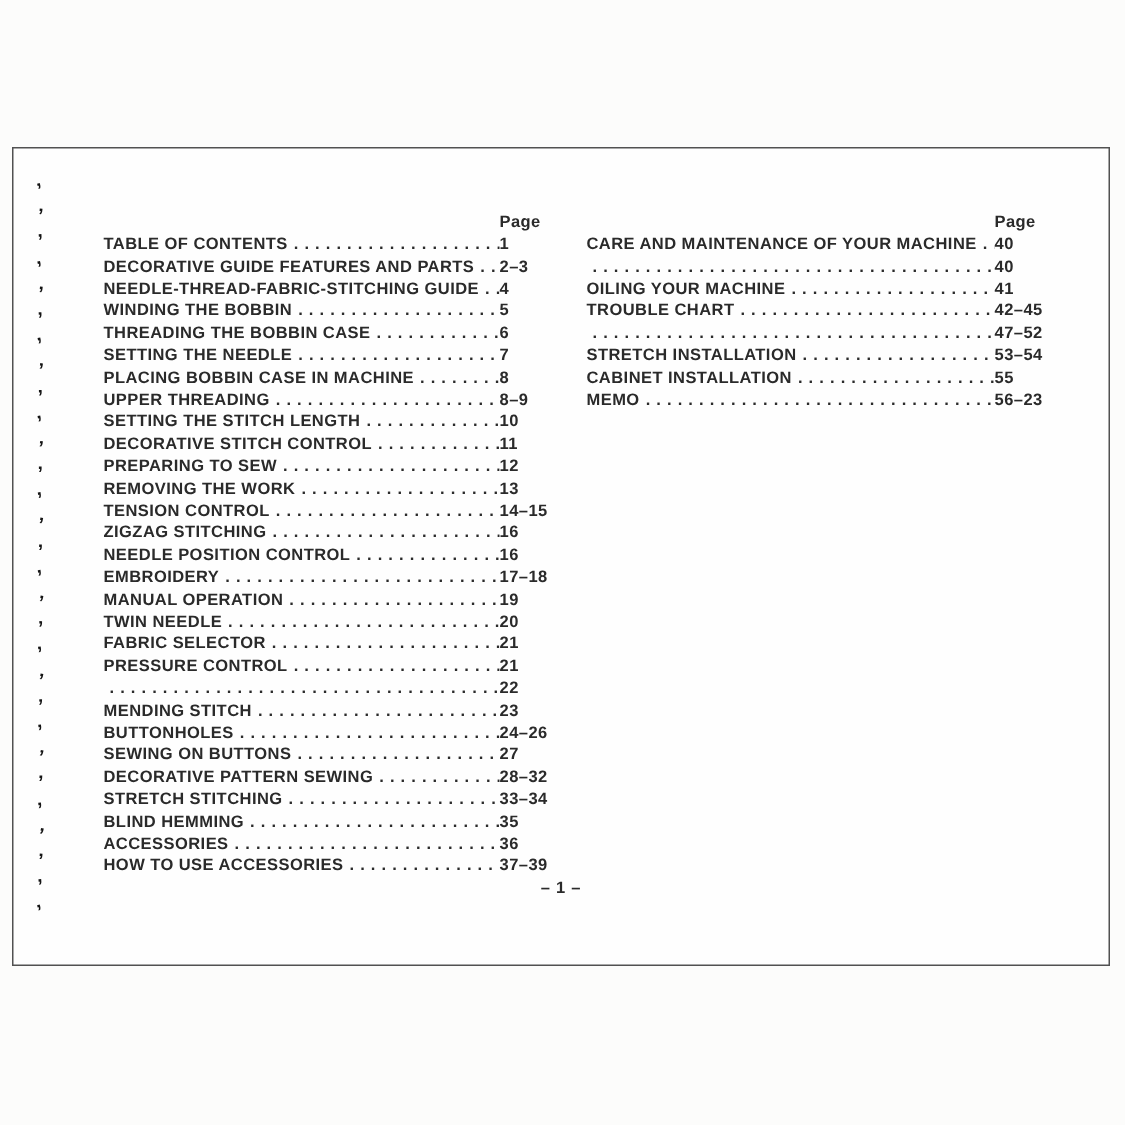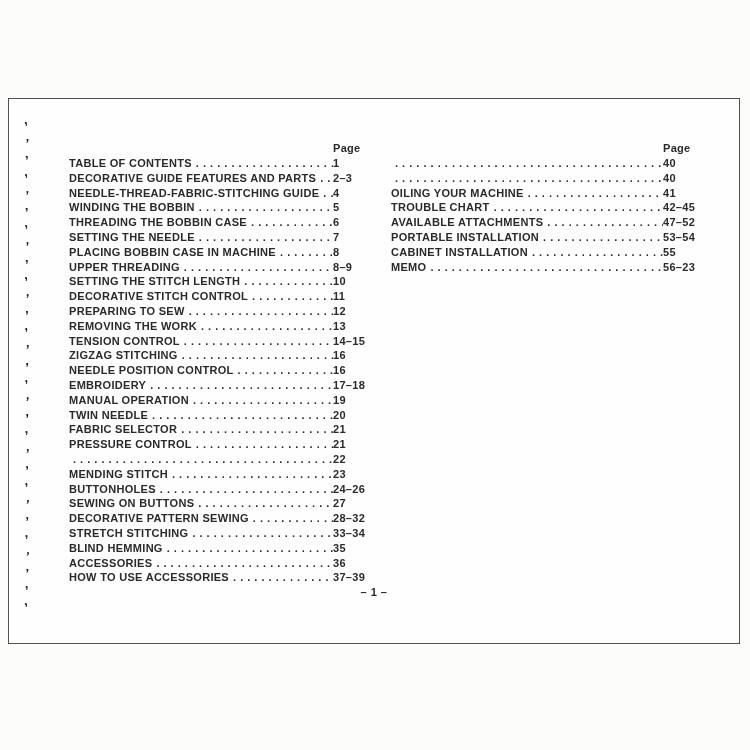--- a/index.html
+++ b/index.html
@@ -274,44 +274,44 @@
       </div>
   </div>
 
   <div class="toc-col right">
     <div class="toc-header">
       <span class="spacer"></span>
       <span class="page-hdr">Page</span>
     </div>
     <div id="rows-right">
         <div class="toc-row">
+          <span class="toc-title">CARE AND MAINTENANCE OF YOUR MACHINE</span>
           <span class="toc-leader"> . . . . . . . . . . . . . . . . . . . . . . . . . . . . . . . . . . . . . . . . . . . . . . . . . . . . . . . . . . . . . . . . . . . . . .</span>
           <span class="toc-page">40</span>
         </div>
         <div class="toc-row">
           <span class="toc-leader"> . . . . . . . . . . . . . . . . . . . . . . . . . . . . . . . . . . . . . . . . . . . . . . . . . . . . . . . . . . . . . . . . . . . . . .</span>
           <span class="toc-page">40</span>
         </div>
         <div class="toc-row">
           <span class="toc-title">OILING YOUR MACHINE</span>
           <span class="toc-leader"> . . . . . . . . . . . . . . . . . . . . . . . . . . . . . . . . . . . . . . . . . . . . . . . . . . . . . . . . . . . . . . . . . . . . . .</span>
           <span class="toc-page">41</span>
         </div>
         <div class="toc-row">
           <span class="toc-title">TROUBLE CHART</span>
           <span class="toc-leader"> . . . . . . . . . . . . . . . . . . . . . . . . . . . . . . . . . . . . . . . . . . . . . . . . . . . . . . . . . . . . . . . . . . . . . .</span>
           <span class="toc-page">42–45</span>
         </div>
         <div class="toc-row">
-          <span class="toc-title">AVAILABLE ATTACHMENTS</span>
           <span class="toc-leader"> . . . . . . . . . . . . . . . . . . . . . . . . . . . . . . . . . . . . . . . . . . . . . . . . . . . . . . . . . . . . . . . . . . . . . .</span>
           <span class="toc-page">47–52</span>
         </div>
         <div class="toc-row">
-          <span class="toc-title">PORTABLE INSTALLATION</span>
+          <span class="toc-title">STRETCH INSTALLATION</span>
           <span class="toc-leader"> . . . . . . . . . . . . . . . . . . . . . . . . . . . . . . . . . . . . . . . . . . . . . . . . . . . . . . . . . . . . . . . . . . . . . .</span>
           <span class="toc-page">53–54</span>
         </div>
         <div class="toc-row">
           <span class="toc-title">CABINET INSTALLATION</span>
           <span class="toc-leader"> . . . . . . . . . . . . . . . . . . . . . . . . . . . . . . . . . . . . . . . . . . . . . . . . . . . . . . . . . . . . . . . . . . . . . .</span>
           <span class="toc-page">55</span>
         </div>
         <div class="toc-row">
           <span class="toc-title">MEMO</span>

